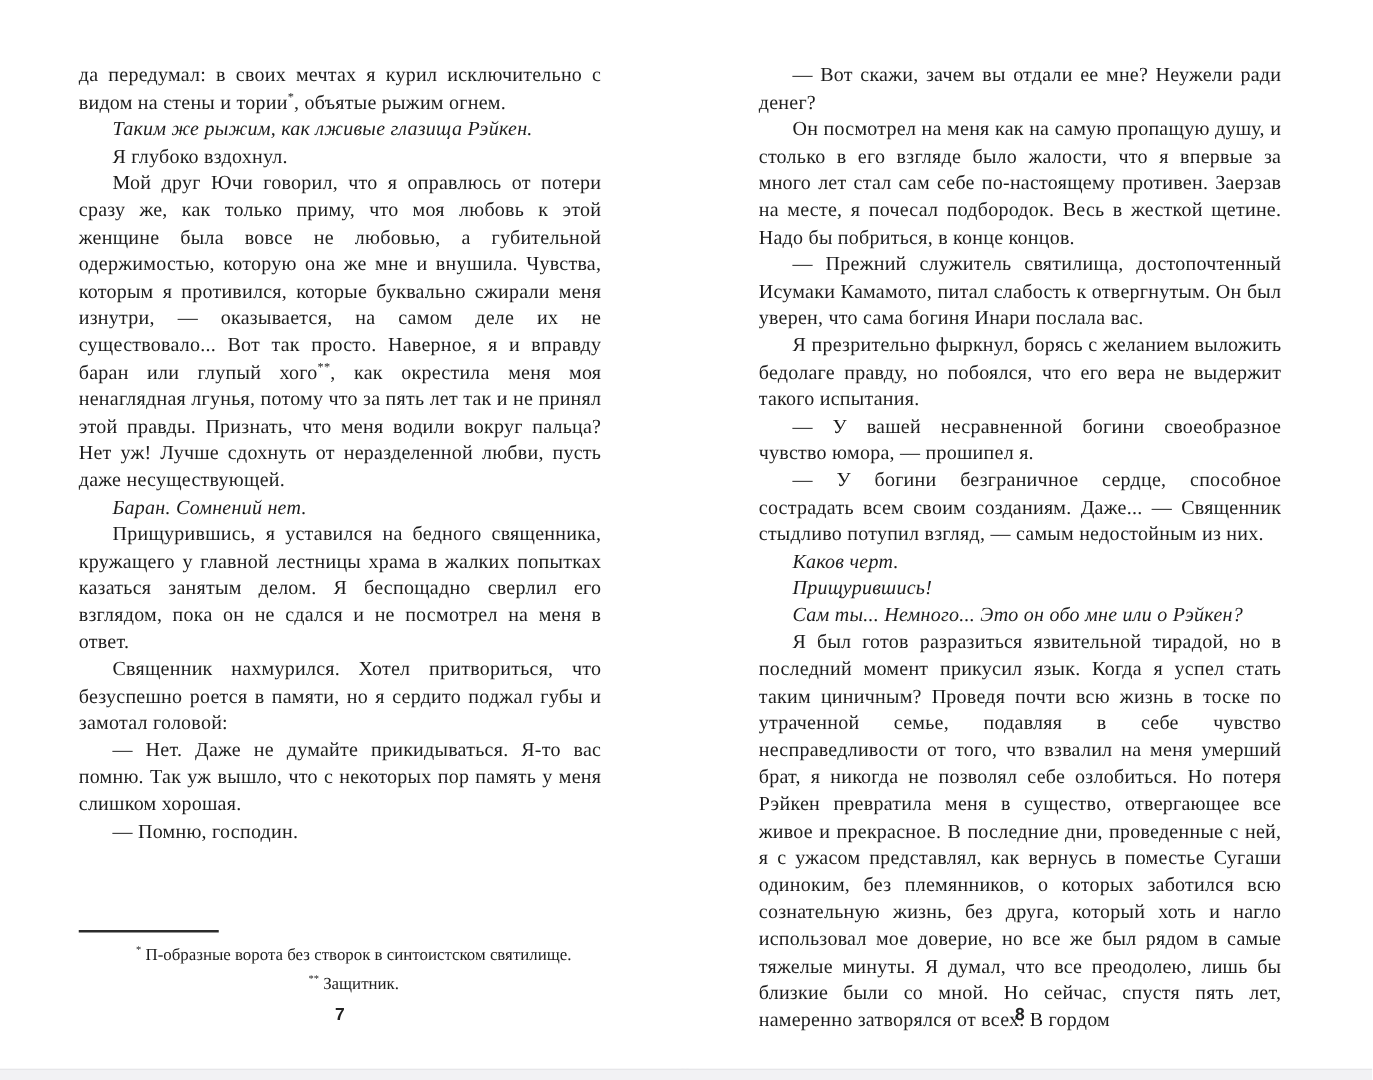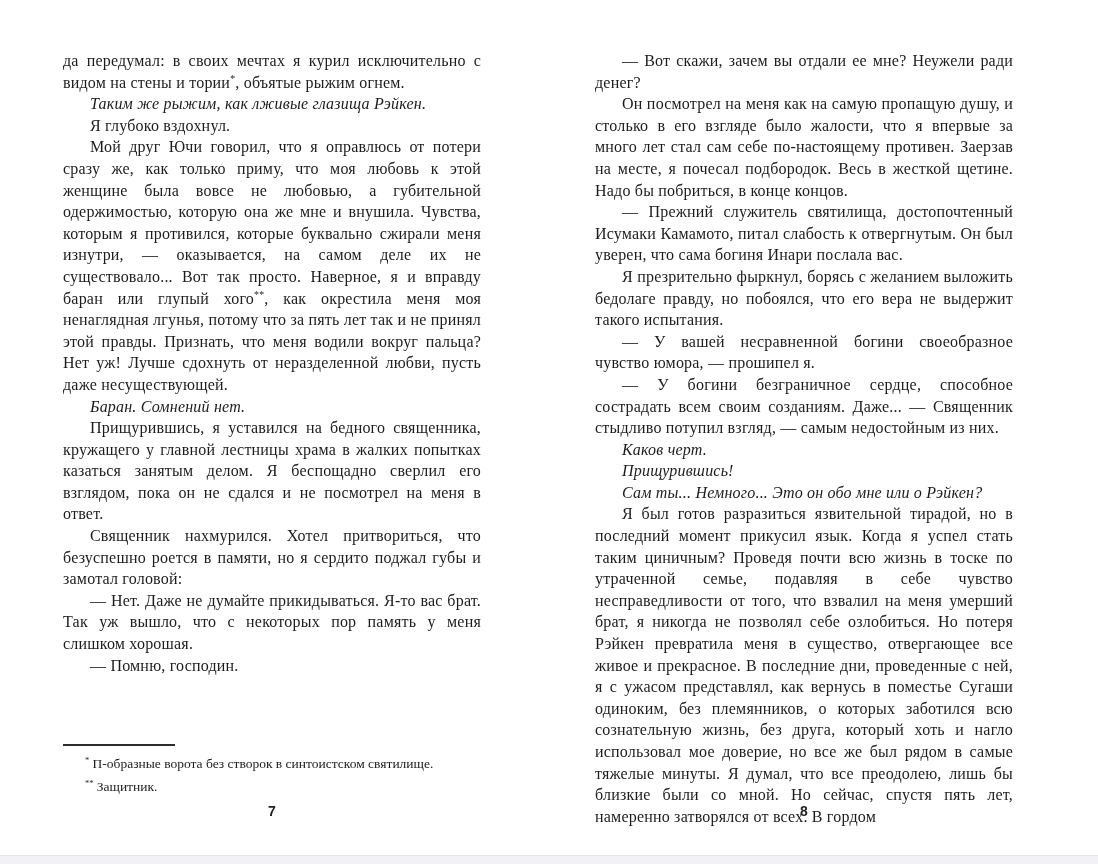--- a/index.html
+++ b/index.html
@@ -15,21 +15,21 @@
     overflow: hidden;
     font-family: "Liberation Serif", serif;
   }
   .page {
     position: absolute;
     top: 0;
     height: 855px;
     background: #ffffff;
   }
   .page-left  { left: 0;     width: 545px; }
-  .page-right { left: 532px; width: 546px; }
+  .page-right { left: 544px; width: 546px; }
 
   .text-flow {
     margin-top: 50px;
     margin-left: 63px;
     width: 418px;
   }
   .para {
     margin: 0;
     text-align: justify;
     font-size: 16px;
@@ -57,21 +57,21 @@
     width: 112px;
     height: 0;
     border-top: 2px solid #2b2b2b;
     margin: 0 0 8px 0;
   }
   .footnote {
     margin: 0 0 4px 0;
     font-size: 13.5px;
     line-height: 19px;
     text-indent: 22px;
-    text-align: left;
+    text-align: center;
   }
 
   .page-number {
     position: absolute;
     top: 803px;
     left: 63px;
     width: 418px;
     text-align: center;
     font-family: "Liberation Sans", sans-serif;
     font-weight: bold;
@@ -107,21 +107,21 @@
 
   <div class="page page-left">
     <div class="text-flow">
         <p class="para no-indent">да передумал: в своих мечтах я курил исключительно с видом на стены и тории<sup>*</sup>, объятые рыжим огнем.</p>
         <p class="para italic">Таким же рыжим, как лживые глазища Рэйкен.</p>
         <p class="para">Я глубоко вздохнул.</p>
         <p class="para">Мой друг Ючи говорил, что я оправлюсь от потери сразу же, как только приму, что моя любовь к этой женщине была вовсе не любовью, а губительной одержимостью, которую она же мне и внушила. Чувства, которым я противился, которые буквально сжирали меня изнутри, — оказывается, на самом деле их не существовало... Вот так просто. Наверное, я и вправду баран или глупый хого<sup>**</sup>, как окрестила меня моя ненаглядная лгунья, потому что за пять лет так и не принял этой правды. Признать, что меня водили вокруг пальца? Нет уж! Лучше сдохнуть от неразделенной любви, пусть даже несуществующей.</p>
         <p class="para italic">Баран. Сомнений нет.</p>
         <p class="para">Прищурившись, я уставился на бедного священника, кружащего у главной лестницы храма в жалких попытках казаться занятым делом. Я беспощадно сверлил его взглядом, пока он не сдался и не посмотрел на меня в ответ.</p>
         <p class="para">Священник нахмурился. Хотел притвориться, что безуспешно роется в памяти, но я сердито поджал губы и замотал головой:</p>
-        <p class="para">— Нет. Даже не думайте прикидываться. Я-то вас брат. Так уж вышло, что с некоторых пор память у меня слишком хорошая.</p>
+        <p class="para">— Нет. Даже не думайте прикидываться. Я-то вас помню. Так уж вышло, что с некоторых пор память у меня слишком хорошая.</p>
         <p class="para">— Помню, господин.</p>
       </div>
     <div class="footnotes">
       <div class="footnote-rule"></div>
     <p class="footnote"><sup>*</sup> П-образные ворота без створок в синтоистском святилище.</p>
         <p class="footnote"><sup>**</sup> Защитник.</p>
       </div>
     <div class="page-number">7</div>
   </div>
 

